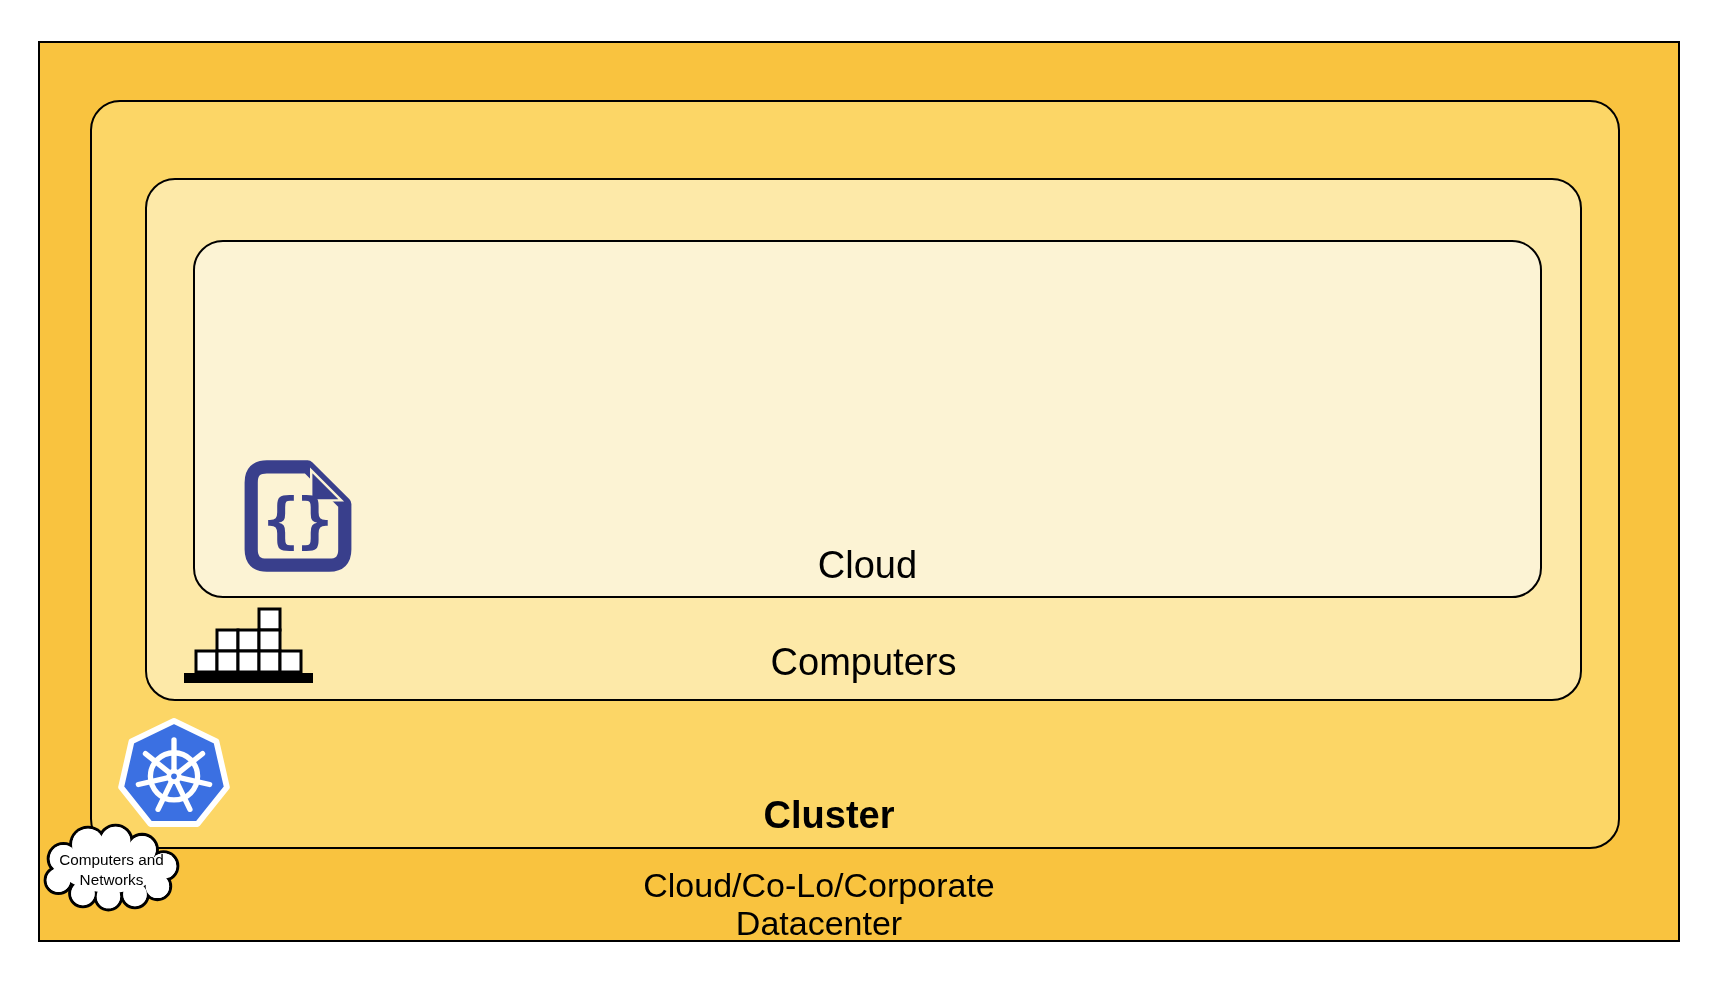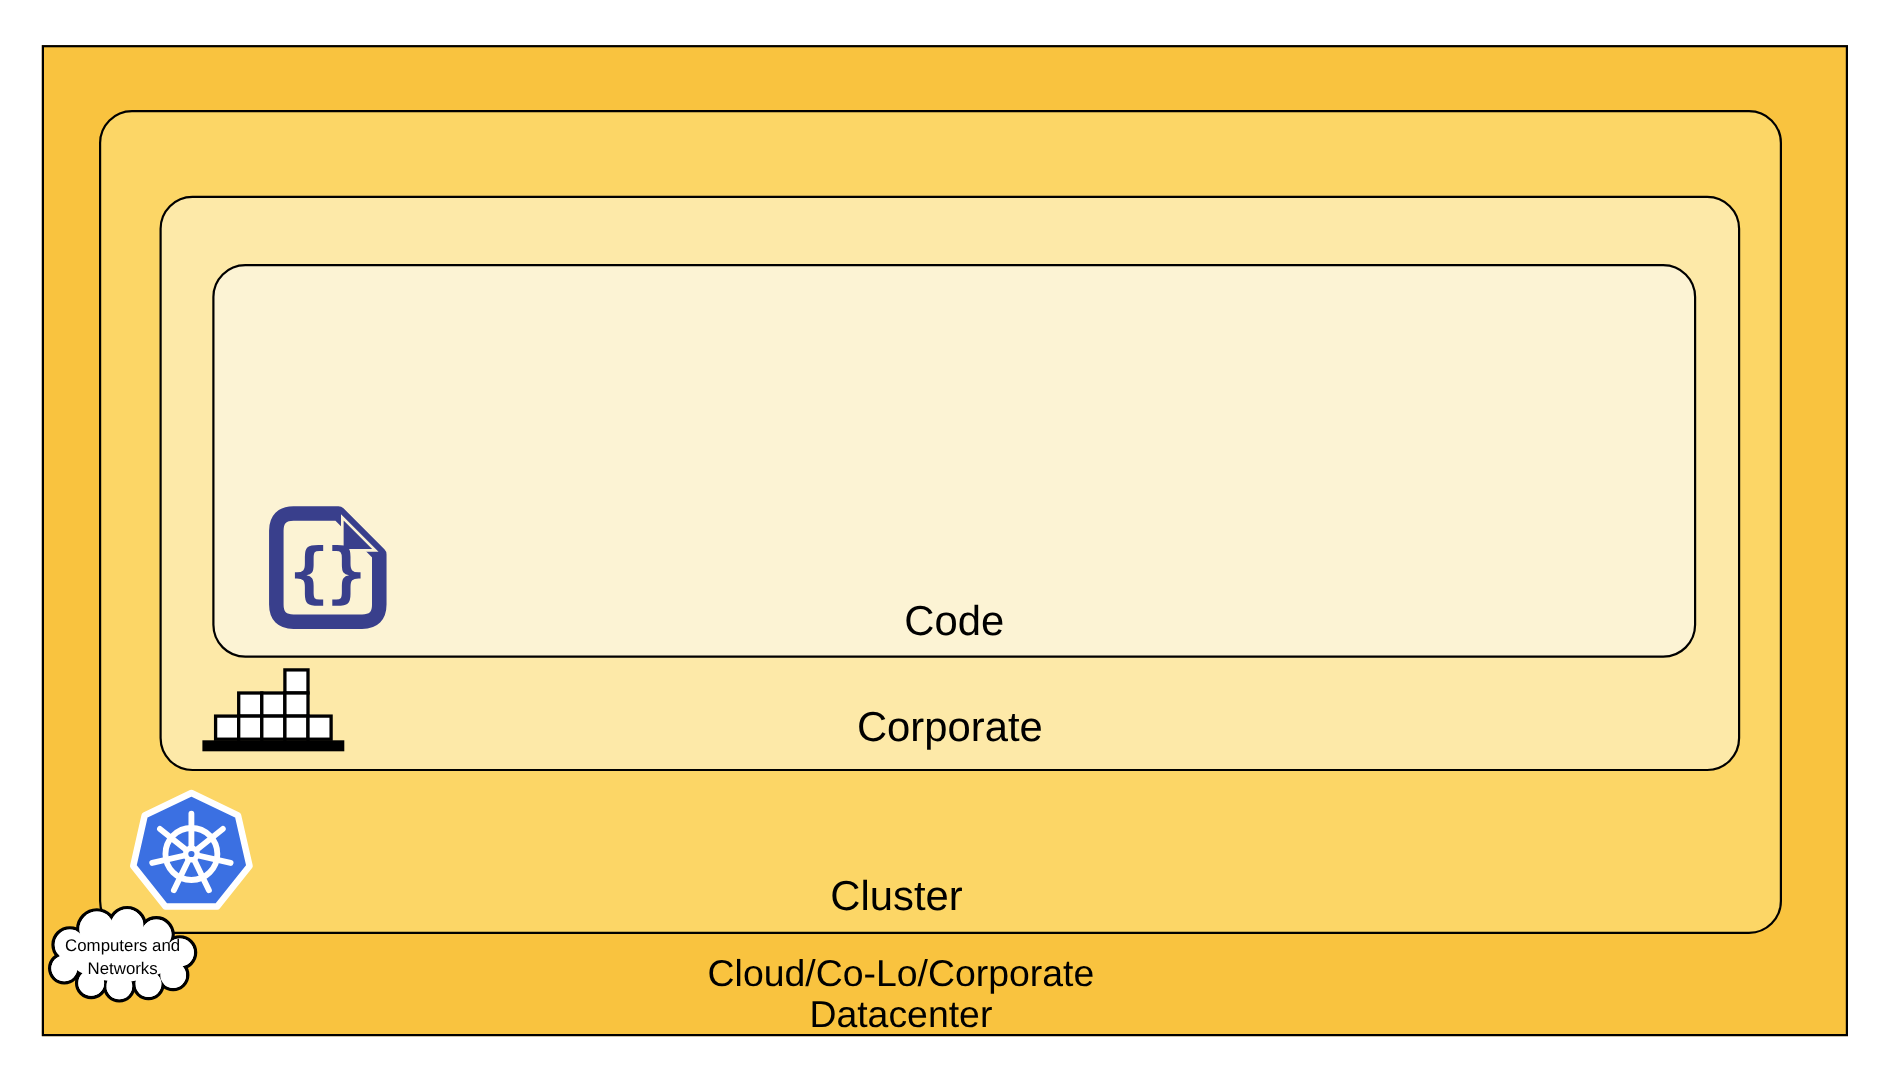--- a/index.html
+++ b/index.html
@@ -8,21 +8,21 @@
 
   .layer{position:absolute;border:2px solid #000;box-sizing:border-box;}
   .layer-datacenter{left:38px;top:41px;width:1642px;height:901px;background:#F9C33F;border-radius:0;}
   .layer-cluster{left:90px;top:100px;width:1530px;height:749px;background:#FCD666;border-radius:30px;}
   .layer-container{left:145px;top:178px;width:1437px;height:523px;background:#FDE9A8;border-radius:30px;}
   .layer-code{left:193px;top:240px;width:1349px;height:358px;background:#FCF3D4;border-radius:30px;}
 
   .layer-label{position:absolute;text-align:center;color:#000;font-size:38px;line-height:44px;}
   .label-code{left:193px;top:543px;width:1349px;}
   .label-container{left:145px;top:640px;width:1437px;}
-  .label-cluster{left:86px;top:793px;width:1530px;transform:translateX(-36px);}
+  .label-cluster{left:100px;top:793px;width:1530px;transform:translateX(-36px);font-weight:bold;}
   .label-datacenter{left:38px;top:866px;width:1642px;font-size:34px;line-height:38px;transform:translateX(-40px);}
 
   .icon{position:absolute;}
   .icon-codefile{left:238px;top:455px;width:120px;height:122px;}
   .icon-blocks{left:181px;top:606px;width:136px;height:80px;}
   .icon-k8s{left:115px;top:710px;width:118px;height:128px;}
   .icon-cloud{left:37px;top:822px;width:150px;height:90px;}
 
   svg{display:block;width:100%;height:100%;}
   .cloud-text{font-family:"Liberation Sans", sans-serif;font-size:15px;fill:#000;}
@@ -31,22 +31,22 @@
 </head>
 <body>
 
 <div class="stage">
 
   <div class="layer layer-datacenter"></div>
   <div class="layer layer-cluster"></div>
   <div class="layer layer-container"></div>
   <div class="layer layer-code"></div>
 
-  <div class="layer-label label-code">Code</div>
-  <div class="layer-label label-container">Corporate</div>
+  <div class="layer-label label-code">Cloud</div>
+  <div class="layer-label label-container">Computers</div>
   <div class="layer-label label-cluster">Cluster</div>
   <div class="layer-label label-datacenter">
     <div>Cloud/Co-Lo/Corporate</div>
     <div>Datacenter</div>
   </div>
 
   <div class="icon icon-codefile">
     <svg viewBox="0 0 100 100">
       <path d="M 58,9 H 24 Q 11,9 11,22 V 78 Q 11,91 24,91 H 76 Q 89,91 89,78 V 40 L 58,9 Z" fill="none" stroke="#393F8C" stroke-width="11" stroke-linejoin="round"></path>
       <path d="M 61,12 L 86,37 L 61,37 Z" fill="#393F8C" stroke="#FCF3D4" stroke-width="2"></path>

